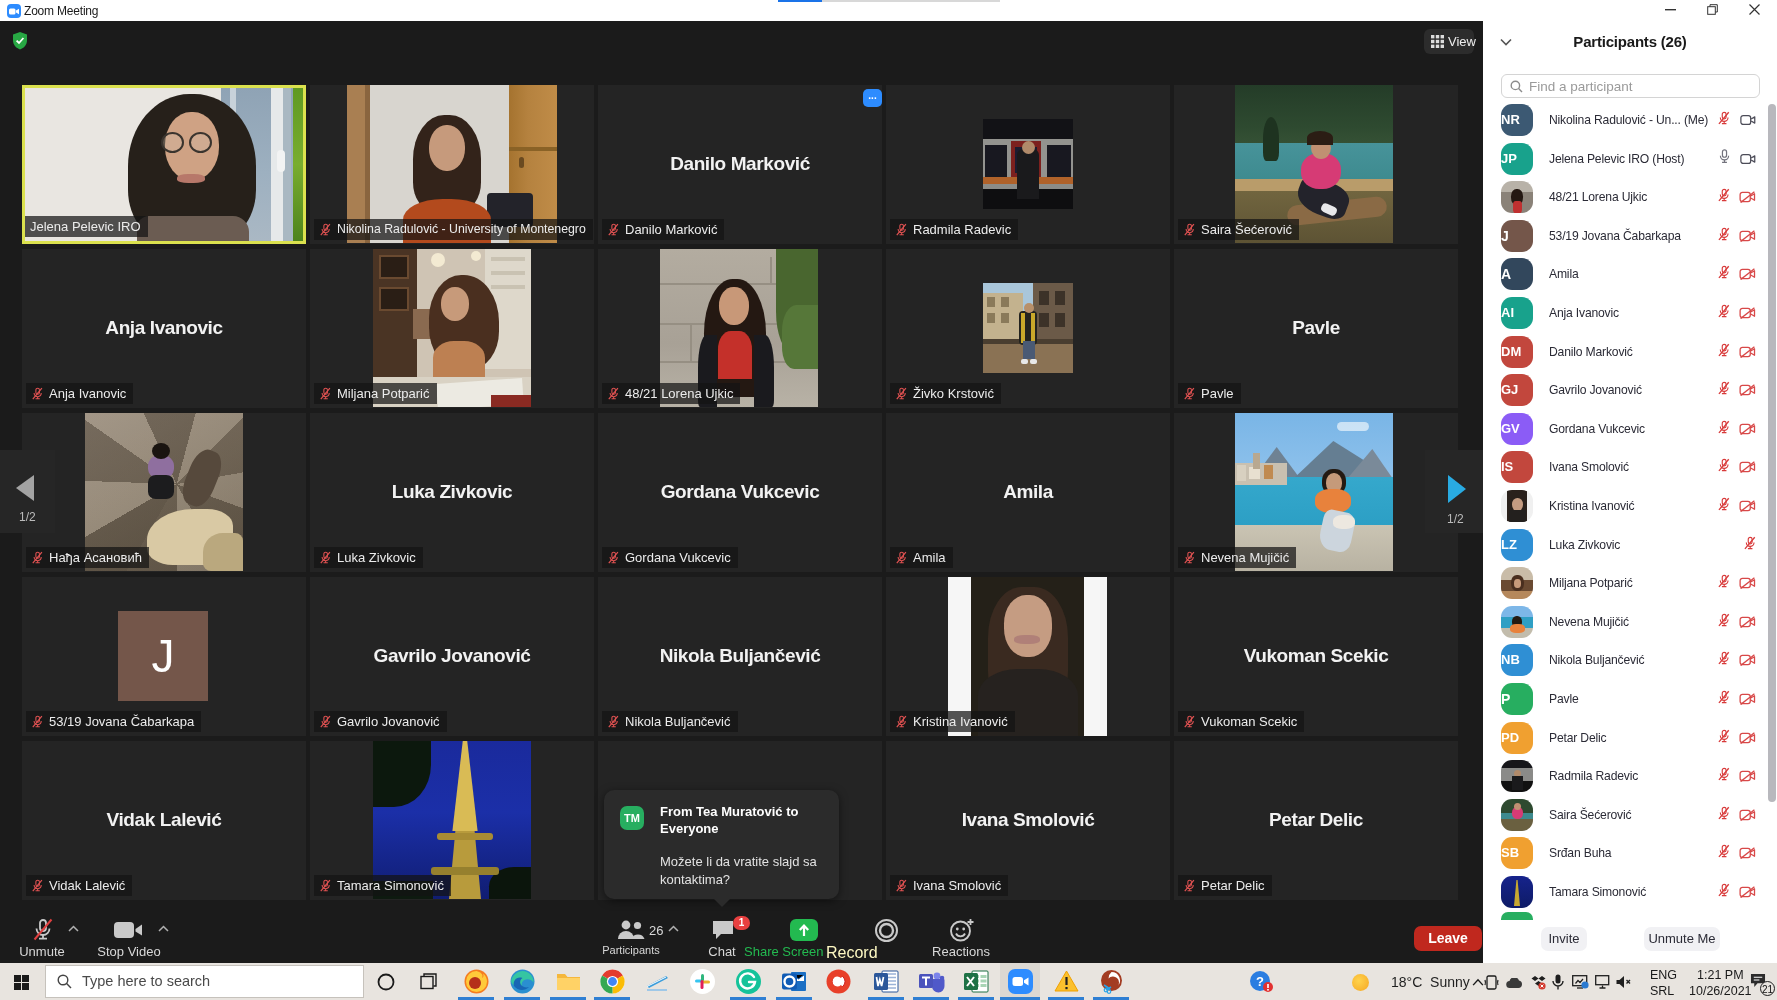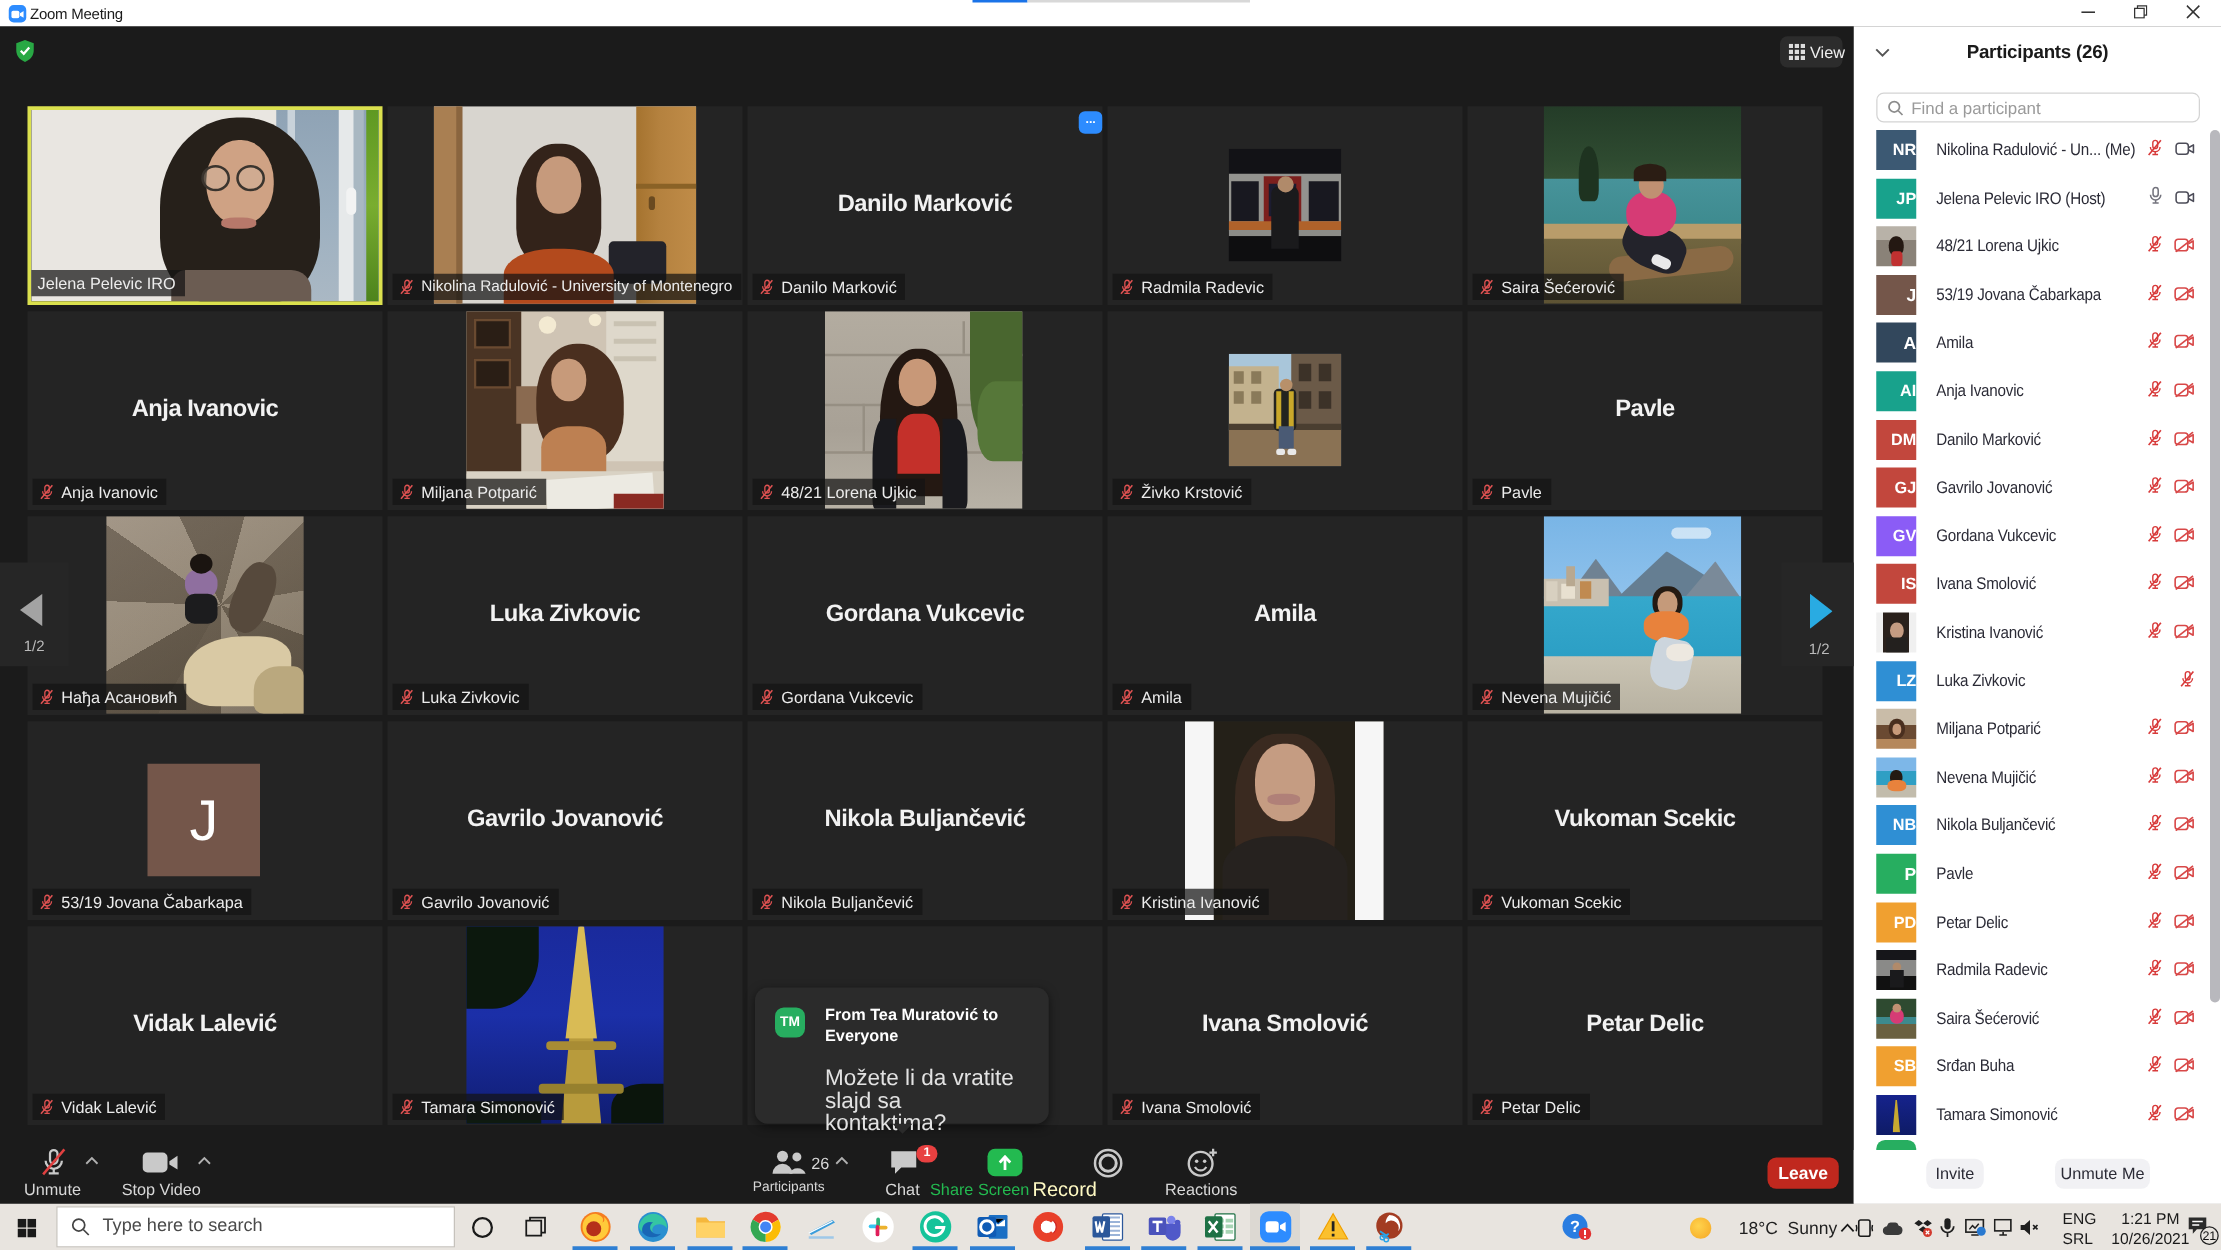--- a/index.html
+++ b/index.html
@@ -9,22 +9,22 @@
 #meet{position:absolute;left:0;top:21px;width:1483px;height:942px;background:#1b1b1b}
 #panel{position:absolute;left:1483px;top:21px;width:294px;height:942px;background:#fff}
 #taskbar{position:absolute;left:0;top:963px;width:1777px;height:37px;background:#e8e4df}
 .tile{position:absolute;background:#242424;overflow:hidden}
 .vlabel{position:absolute;left:4px;bottom:4px;height:21px;background:rgba(20,20,20,.72);
  color:#ececec;font-size:13px;line-height:21px;padding:0 7px 0 5px;white-space:nowrap;display:flex;align-items:center}
 .vlabel svg{margin-right:5px}
 .nametxt{position:absolute;left:0;right:0;top:50%;margin-top:-12px;text-align:center;color:#f2f2f2;
  font-size:19px;font-weight:bold;letter-spacing:-0.4px}
 .prow{position:absolute;left:1483px;width:294px;height:38px}
-.pav{position:absolute;left:18px;top:3px;width:32px;height:32px;border-radius:0;overflow:hidden;
- color:#fff;font-size:13px;font-weight:bold;text-align:right;line-height:32px}
+.pav{position:absolute;left:18px;top:3px;width:32px;height:32px;border-radius:11px;overflow:hidden;
+ color:#fff;font-size:13px;font-weight:bold;text-align:left;line-height:32px}
 .pname{position:absolute;left:66px;top:11px;font-size:13.5px;color:#2b2b36;white-space:nowrap;letter-spacing:-0.2px;transform:scaleX(.9);transform-origin:0 50%}
 .appico{position:absolute;top:968px;width:27px;height:27px}
 .uline{position:absolute;top:997px;height:3px;background:#2f7fd3}
 </style></head><body>
 <div id="meet"></div>
 <div id="panel"></div>
 <div id="titlebar"></div>
 <div class="abs" style="left:7px;top:4px;width:14px;height:14px;background:#2d8cff;border-radius:4px">
     <svg class="abs" style="left:2px;top:4px" width="10" height="7" viewBox="0 0 10 7">
       <rect x="0" y="0.5" width="6.5" height="6" rx="1.5" fill="#fff"></rect>
@@ -506,21 +506,21 @@
   </div>
 <div class="abs" style="left:1425px;top:450px;width:58px;height:83px;background:#262626">
     <svg class="abs" style="left:23px;top:25px" width="18" height="28" viewBox="0 0 18 28">
       <path d="M0 0 L18 14 L0 28 Z" fill="#29abe2"></path>
     </svg>
     <span class="abs" style="left:22px;top:62px;font-size:12px;color:#bbb">1/2</span>
   </div>
 <div class="abs" style="left:604px;top:790px;width:235px;height:109px;background:#2b2b2b;border-radius:10px;box-shadow:0 2px 8px rgba(0,0,0,.5)">
     <div class="abs" style="left:16px;top:16px;width:24px;height:24px;background:#27ae60;border-radius:7px;color:#fff;font-size:11px;font-weight:bold;text-align:center;line-height:24px">TM</div>
     <div class="abs" style="left:56px;top:13px;font-size:13px;font-weight:bold;color:#fff;line-height:17px">From Tea Muratović to<br>Everyone</div>
-    <div class="abs" style="left:56px;top:63px;font-size:18px;color:#e2e2e2;line-height:18px">Možete li da vratite slajd sa<br>kontaktima?</div>
+    <div class="abs" style="left:56px;top:63px;font-size:13px;color:#e2e2e2;line-height:18px">Možete li da vratite slajd sa<br>kontaktima?</div>
     <div class="abs" style="left:110px;top:109px;width:0;height:0;border-left:8px solid transparent;border-right:8px solid transparent;border-top:8px solid #2b2b2b"></div>
   </div>
 <div class="abs" style="left:42px;top:918px;width:0;height:0;overflow:visible">
     <svg class="abs" style="left:-11px;top:0" width="24" height="24" viewBox="0 0 24 24" fill="none">
 <rect x="9" y="2" width="6" height="11" rx="3" stroke="#c9c9c9" stroke-width="1.8"></rect>
 <path d="M5.5 10.5a6.5 6.5 0 0 0 13 0" stroke="#c9c9c9" stroke-width="1.8"></path>
 <path d="M12 17v3.4M8 20.6h8" stroke="#c9c9c9" stroke-width="1.8"></path>
 <path d="M3.5 21.5 20.5 1.5" stroke="#e04040" stroke-width="2"></path>
     </svg>
   </div>
@@ -576,21 +576,21 @@
 <div class="abs" style="left:961px;top:918px;width:0;height:0;overflow:visible">
     <svg class="abs" style="left:-12px;top:0" width="27" height="25" viewBox="0 0 27 25">
 <circle cx="11.5" cy="13" r="9.5" fill="none" stroke="#c9c9c9" stroke-width="1.9"></circle>
 <circle cx="8.3" cy="11" r="1.4" fill="#c9c9c9"></circle>
       <circle cx="14.7" cy="11" r="1.4" fill="#c9c9c9"></circle>
 <path d="M7 15.5 a5 5 0 0 0 9 0" stroke="#c9c9c9" stroke-width="1.8" fill="none"></path>
 <path d="M21.5 1 v6 M18.5 4 h6" stroke="#c9c9c9" stroke-width="1.8"></path>
     </svg>
   </div>
 <div class="abs" style="left:901px;top:944px;width:120px;text-align:center;font-size:13px;color:#d8d8d8">Reactions</div>
-<div class="abs" style="left:1414px;top:926px;width:57px;height:25px;background:#c0281e;border-radius:7px;color:#fff;font-size:14px;font-weight:bold;text-align:center;line-height:25px">Leave</div>
+<div class="abs" style="left:1414px;top:926px;width:68px;height:25px;background:#c0281e;border-radius:7px;color:#fff;font-size:14px;font-weight:bold;text-align:center;line-height:25px">Leave</div>
 <svg class="abs" style="left:1500px;top:38px" width="12" height="8" viewBox="0 0 12 8">
     <path d="M1 1.5 6 6.5 11 1.5" stroke="#555" stroke-width="1.6" fill="none"></path>
   </svg>
 <div class="abs" style="left:1483px;top:33px;width:294px;text-align:center;font-size:15px;font-weight:bold;color:#1a1a1a;letter-spacing:-0.2px">Participants (26)</div>
 <div class="abs" style="left:1501px;top:74px;width:259px;height:24px;background:#fff;border:1px solid #d4d4d4;border-radius:6px">
     <svg class="abs" style="left:8px;top:5px" width="13" height="13" viewBox="0 0 13 13">
       <circle cx="5.4" cy="5.4" r="4.2" stroke="#8c8c8c" stroke-width="1.4" fill="none"></circle>
       <path d="M8.6 8.6 12 12" stroke="#8c8c8c" stroke-width="1.4"></path>
     </svg>
     <span class="abs" style="left:27px;top:4px;font-size:13.5px;color:#9a9a9a">Find a participant</span>

